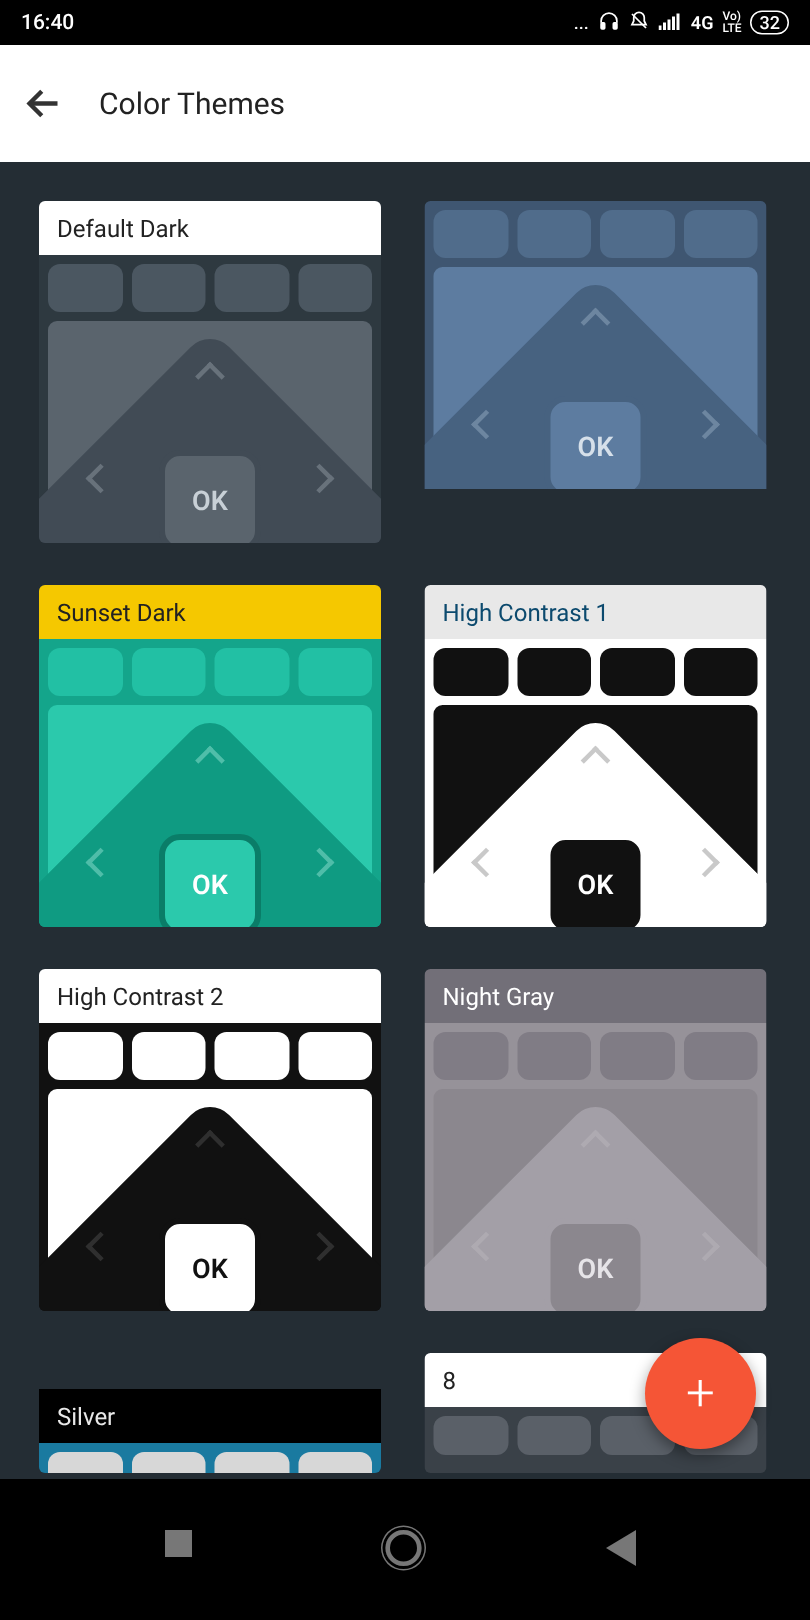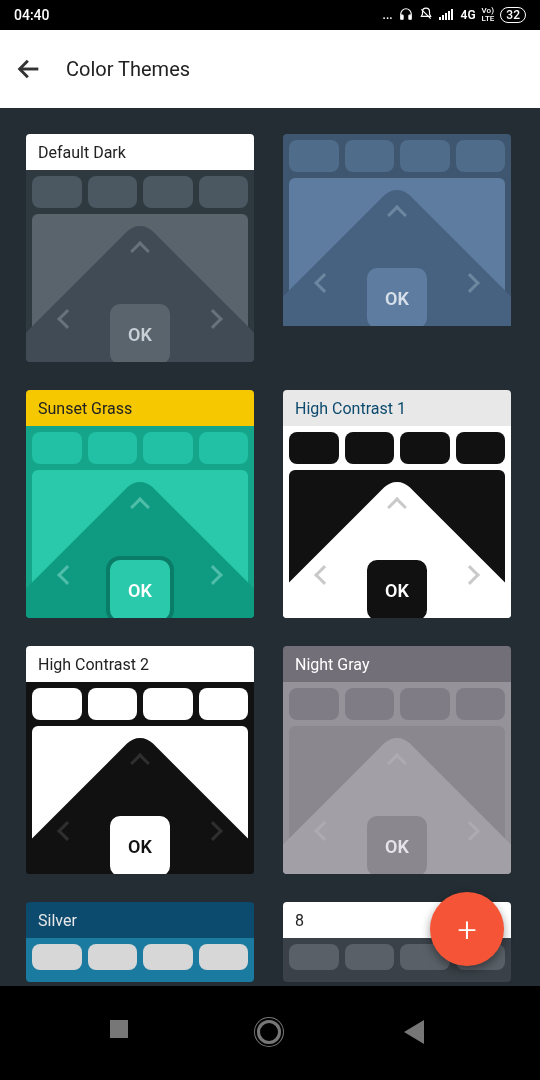--- a/index.html
+++ b/index.html
@@ -43,21 +43,21 @@
   .nav-bar { height: 94px; background: #000; display: flex; align-items: center; justify-content: space-around; padding: 0 50px; }
   .nav-item { width: 26px; height: 26px; opacity: 0.7; }
   .nav-square { width: 18px; height: 18px; background: #aaa; }
   .nav-circle { width: 24px; height: 24px; border: 3px solid #aaa; border-radius: 50%; box-shadow: 0 0 0 2px #000, 0 0 0 3px #aaa; }
   .nav-tri { width: 0; height: 0; border-top: 12px solid transparent; border-bottom: 12px solid transparent; border-right: 20px solid #aaa; }
 </style>
 </head>
 <body>
 
 <div class="status-bar">
-  <span>04:40</span>
+  <span>16:40</span>
   <div class="status-right">
     <span>...</span>
     <span>
       <svg width="14" height="14" viewBox="0 0 24 24" fill="none" stroke="#fff" stroke-width="2">
           <path d="M3 14v-2a9 9 0 0118 0v2"></path>
           <rect x="3" y="14" width="4" height="7" rx="1" fill="#fff"></rect>
           <rect x="17" y="14" width="4" height="7" rx="1" fill="#fff"></rect>
         </svg>
     </span>
     <span>
@@ -120,21 +120,21 @@
           </div>
           <div class="dpad-area" style="background: rgb(93, 124, 160);"></div>
           <div class="diamond" style="background: rgb(71, 98, 128);"></div>
           <div class="chev up" style="border-color: rgb(157, 178, 200);"></div>
           <div class="chev left" style="border-color: rgb(157, 178, 200);"></div>
           <div class="chev right" style="border-color: rgb(157, 178, 200);"></div>
           <div class="ok-btn" style="background: rgb(93, 124, 160); border-color: rgb(71, 98, 128); color: rgb(214, 224, 234);">OK</div>
         </div>
       </div>
       <div class="theme-card">
-        <div class="theme-header" style="background: rgb(245, 200, 0); color: rgb(34, 34, 34);">Sunset Grass</div>
+        <div class="theme-header" style="background: rgb(245, 200, 0); color: rgb(34, 34, 34);">Sunset Dark</div>
         <div class="theme-preview" style="background: rgb(20, 165, 139);">
           <div class="pill-row">
             <div class="pill" style="background: rgb(34, 192, 164);"></div>
             <div class="pill" style="background: rgb(34, 192, 164);"></div>
             <div class="pill" style="background: rgb(34, 192, 164);"></div>
             <div class="pill" style="background: rgb(34, 192, 164);"></div>
           </div>
           <div class="dpad-area" style="background: rgb(43, 201, 172);"></div>
           <div class="diamond" style="background: rgb(15, 155, 130);"></div>
           <div class="chev up" style="border-color: rgb(157, 232, 217);"></div>
@@ -188,21 +188,21 @@
           </div>
           <div class="dpad-area" style="background: rgb(139, 135, 142);"></div>
           <div class="diamond" style="background: rgb(163, 159, 167);"></div>
           <div class="chev up" style="border-color: rgb(188, 185, 191);"></div>
           <div class="chev left" style="border-color: rgb(188, 185, 191);"></div>
           <div class="chev right" style="border-color: rgb(188, 185, 191);"></div>
           <div class="ok-btn" style="background: rgb(139, 135, 142); border-color: rgb(163, 159, 167); color: rgb(230, 228, 232);">OK</div>
         </div>
       </div>
       <div class="theme-card short-card">
-        <div class="theme-header" style="background: #0c4a6e; color: rgb(232, 232, 232);">Silver</div>
+        <div class="theme-header" style="background: #000000; color: rgb(232, 232, 232); margin-top: 24px;">Silver</div>
         <div class="theme-preview" style="background: rgb(26, 122, 160);">
           <div class="pill-row">
             <div class="pill" style="background: rgb(215, 215, 215);"></div>
             <div class="pill" style="background: rgb(215, 215, 215);"></div>
             <div class="pill" style="background: rgb(215, 215, 215);"></div>
             <div class="pill" style="background: rgb(215, 215, 215);"></div>
           </div>
         </div>
       </div>
       <div class="theme-card short-card">

